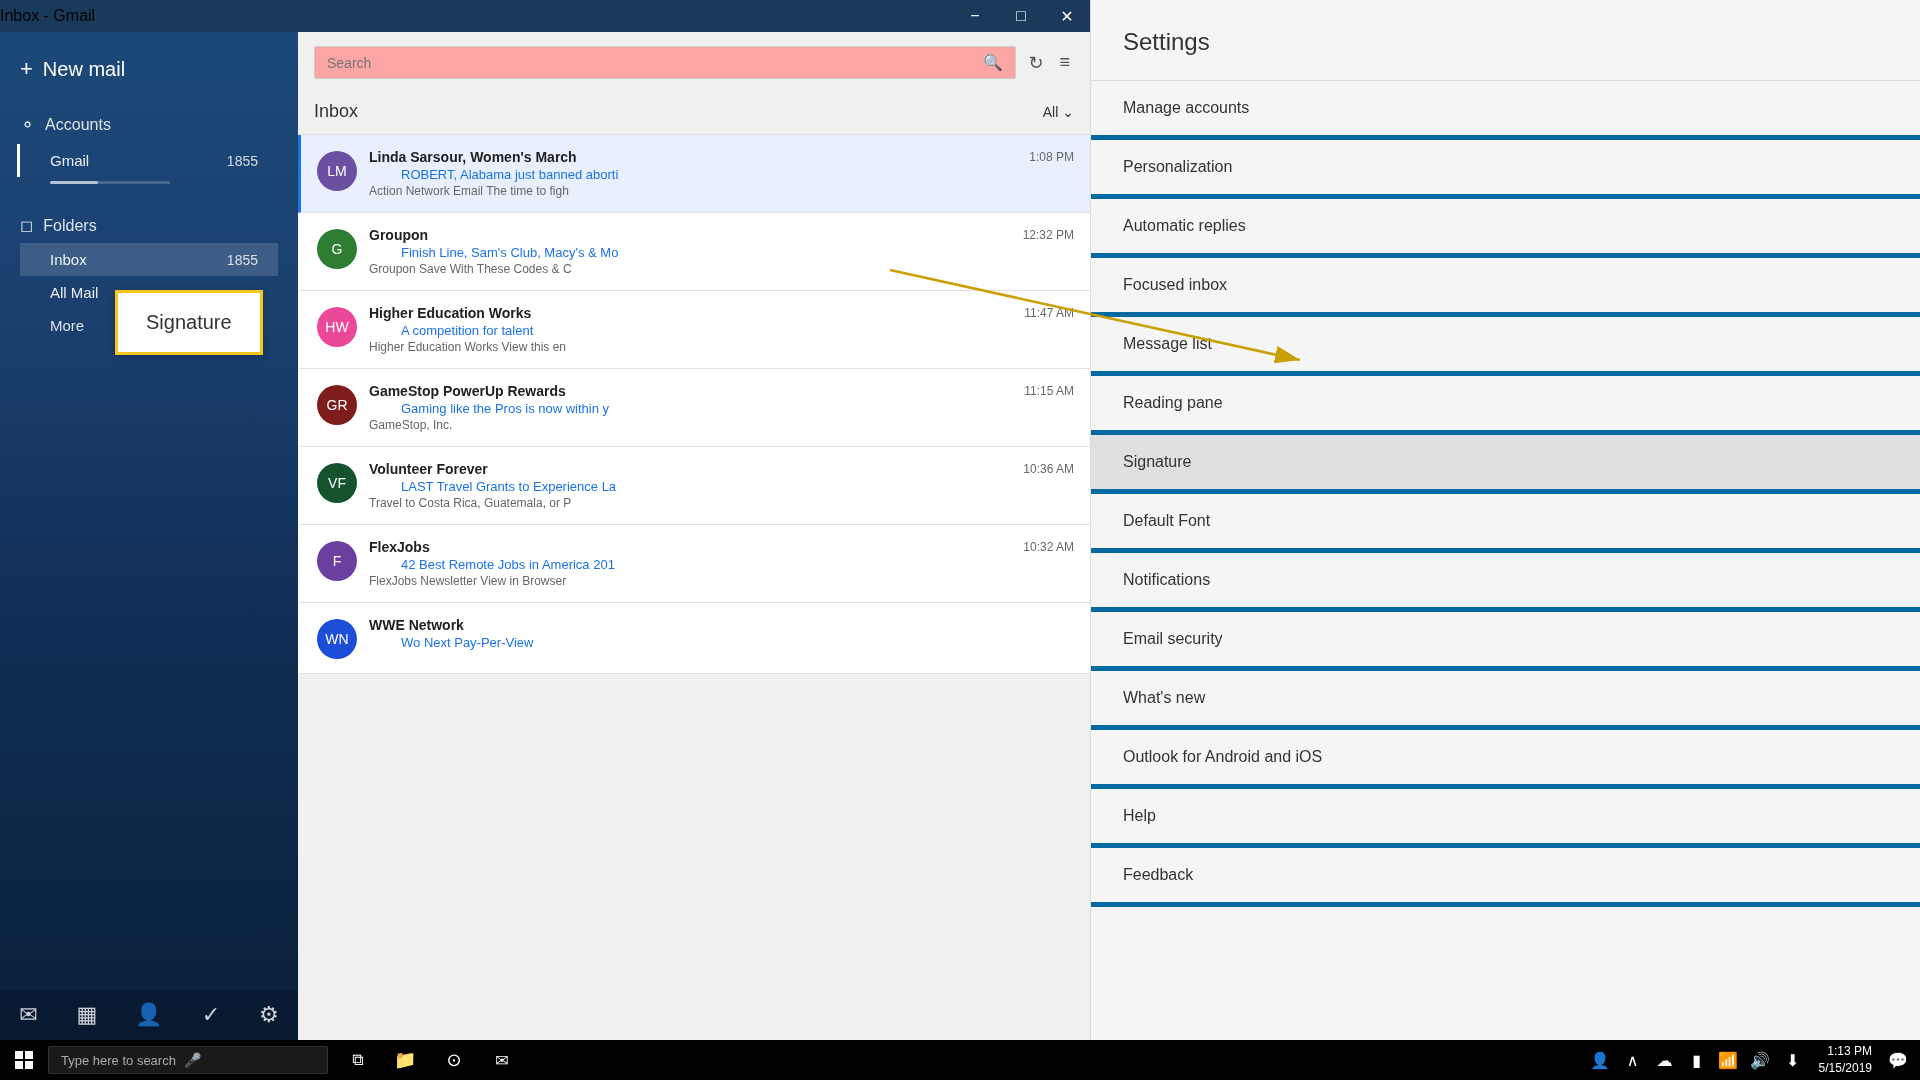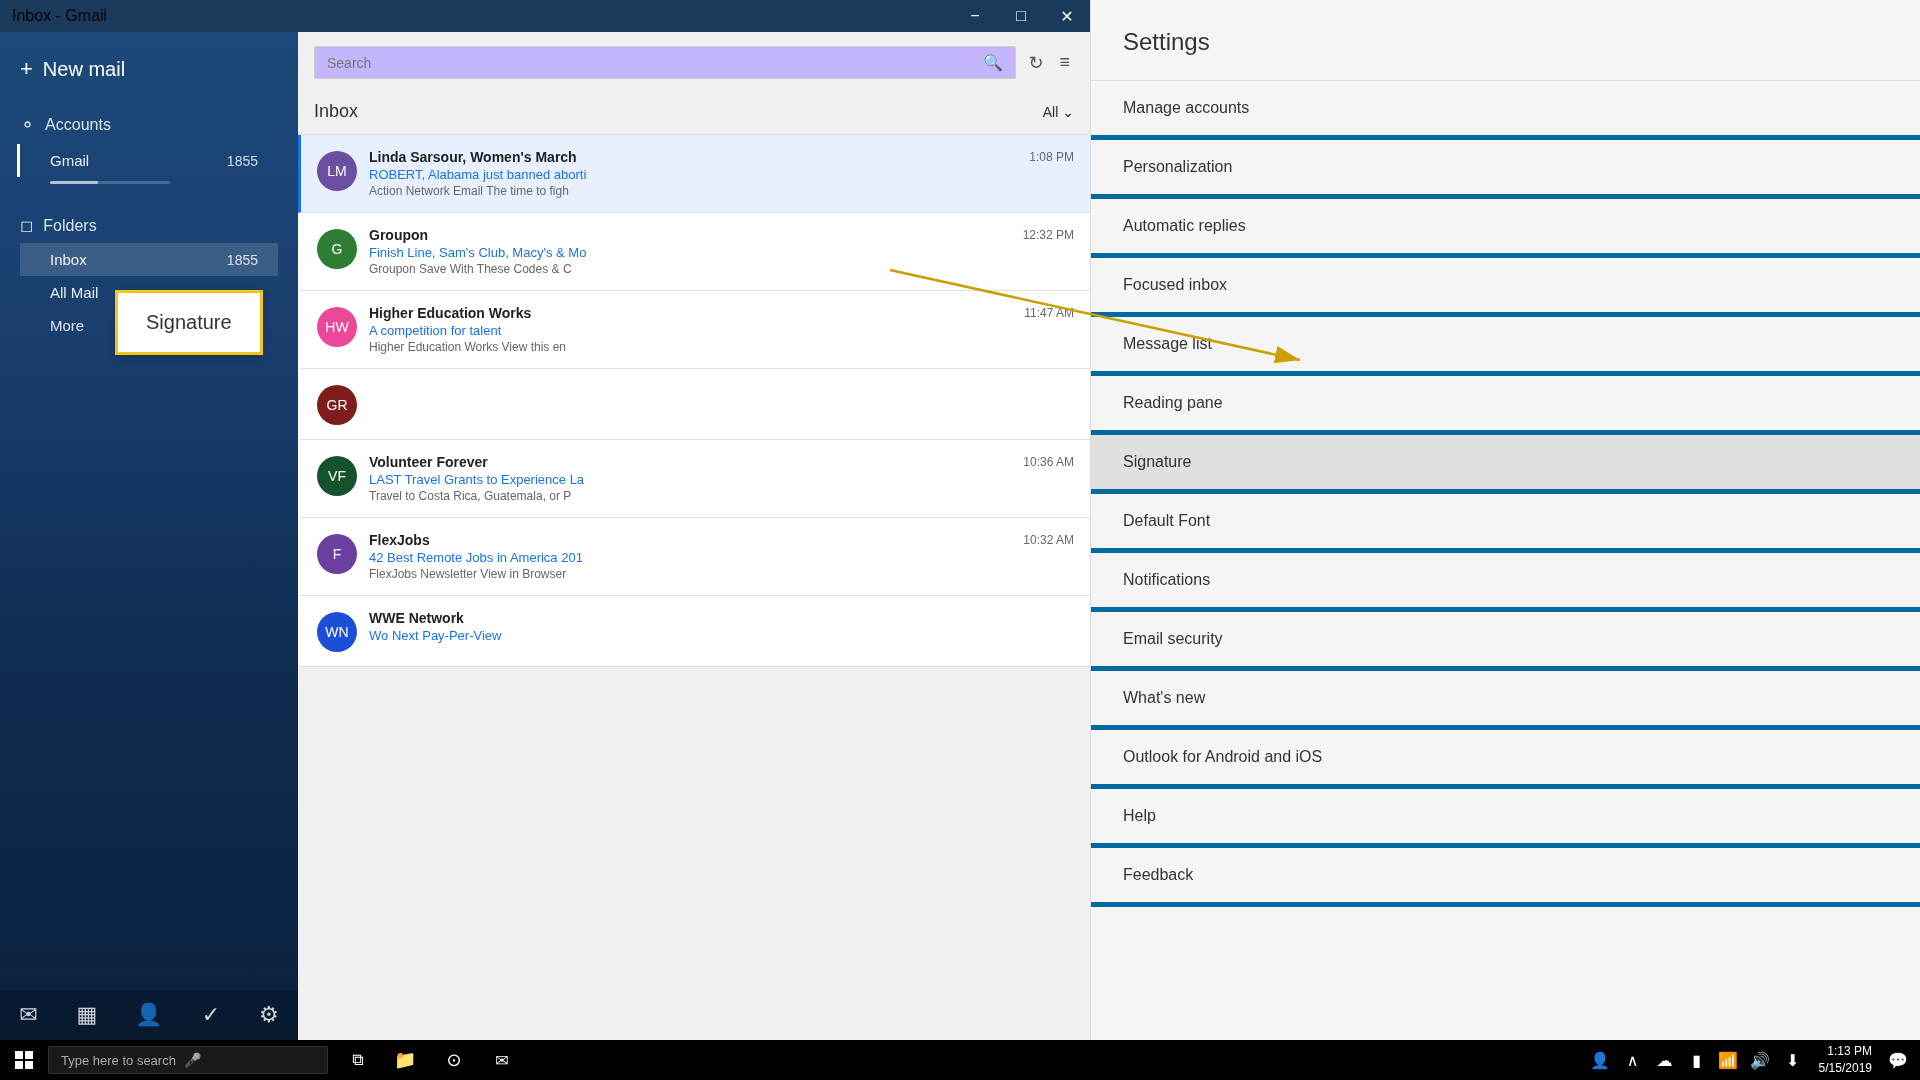--- a/index.html
+++ b/index.html
@@ -4,21 +4,21 @@
   <style>
     * { margin: 0; padding: 0; box-sizing: border-box; }
     body { width: 1920px; height: 1080px; overflow: hidden; font-family: 'Segoe UI', sans-serif; background: #000; position: relative; }
 
     
     .title-bar {
       position: absolute; top: 0; left: 0; width: 1090px; height: 32px;
       background: #1a3a5c; display: flex; align-items: center; justify-content: space-between;
       z-index: 100;
     }
-    .title-bar-left { display: flex; align-items: flex-end; padding-left: 12px; gap: 8px; }
+    .title-bar-left { display: flex; align-items: flex-end; gap: 8px; }
     .title-bar-controls { display: flex; align-items: center; }
     .title-bar-btn { width: 46px; height: 32px; display: flex; align-items: center; justify-content: center; color: #fff; font-size: 16px; cursor: pointer; background: transparent; border: none; }
 
     
     .sidebar {
       position: absolute; top: 0; left: 0; width: 298px; height: 1080px;
       background: linear-gradient(180deg, #1c4a7a 0%, #1a3f6f 30%, #0f2d52 60%, #0a1f3a 100%);
       z-index: 10;
     }
     .sidebar-header {
@@ -72,21 +72,21 @@
       background: #f0f0f0; z-index: 5;
     }
 
     
     .search-bar {
       display: flex; align-items: center; gap: 8px; padding: 14px 16px;
       background: #f0f0f0;
     }
     .search-input-container {
       flex: 1; display: flex; align-items: center;
-      background: #c4b5fd; border: 1px solid #ccc; border-radius: 2px; padding: 6px 12px; gap: 20px;
+      background: #fca5a5; border: 1px solid #ccc; border-radius: 2px; padding: 6px 12px; gap: 20px;
     }
     .search-input { border: none; outline: none; font-size: 14px; flex: 1; background: transparent; }
     .search-icon-btn { background: transparent; border: none; cursor: pointer; font-size: 16px; color: #555; }
     .refresh-btn, .filter-btn { background: transparent; border: none; cursor: pointer; font-size: 18px; color: #555; padding: 4px; }
 
     
     .inbox-header {
       display: flex; align-items: center; justify-content: space-between;
       padding: 8px 16px 12px; border-bottom: 1px solid #ddd;
     }
@@ -104,21 +104,21 @@
     .email-item.selected { background: #e8f0fe; border-left: 3px solid #1a73e8; }
 
     .email-avatar {
       width: 40px; height: 40px; border-radius: 50%; display: flex; align-items: center; justify-content: center;
       font-size: 14px; font-weight: 400; color: #fff; flex-shrink: 0; margin-top: 2px;
     }
     .email-content { flex: 1; min-width: 0; }
     .email-header-row { display: flex; align-items: center; justify-content: space-between; }
     .email-sender { font-size: 14px; font-weight: 600; color: #202124; white-space: nowrap; overflow: hidden; text-overflow: ellipsis; max-width: 320px; }
     .email-time { font-size: 12px; color: #666; white-space: nowrap; }
-    .email-subject { font-size: 13px; color: #1a73e8; font-weight: 500; white-space: nowrap; overflow: hidden; text-overflow: ellipsis; margin-top: 2px; }
+    .email-subject { font-size: 13px; color: #1a73e8; font-weight: 500; white-space: nowrap; overflow: hidden; text-overflow: ellipsis; margin-top: 2px; margin-left: 32px; }
     .email-preview { font-size: 12px; color: #666; white-space: nowrap; overflow: hidden; text-overflow: ellipsis; margin-top: 2px; }
 
     
     .bg-area {
       position: absolute; top: 32px; left: 740px; width: 360px; height: 1048px;
       background: linear-gradient(180deg, #c9d8e8 0%, #8ab4c8 20%, #a8c4d8 40%, #5a8a6a 70%, #2d4a2d 100%);
       z-index: 4; overflow: hidden;
     }
     .mountain-svg { position: absolute; bottom: 0; width: 100%; }
 
@@ -279,20 +279,28 @@
         <div class="email-header-row">
           <span class="email-sender">Higher Education Works</span>
           <span class="email-time">11:47 AM</span>
         </div>
         <div class="email-subject">A competition for talent</div>
         <div class="email-preview">Higher Education Works View this en</div>
       </div>
     </div>
       <div class="email-item">
       <div class="email-avatar" style="background:#7f1d1d">GR</div>
+      <div class="email-content">
+        <div class="email-header-row">
+          <span class="email-sender">GameStop PowerUp Rewards</span>
+          <span class="email-time">11:15 AM</span>
+        </div>
+        <div class="email-subject">Gaming like the Pros is now within y</div>
+        <div class="email-preview">GameStop, Inc.</div>
+      </div>
     </div>
       <div class="email-item">
       <div class="email-avatar" style="background:#14532d">VF</div>
       <div class="email-content">
         <div class="email-header-row">
           <span class="email-sender">Volunteer Forever</span>
           <span class="email-time">10:36 AM</span>
         </div>
         <div class="email-subject">LAST Travel Grants to Experience La</div>
         <div class="email-preview">Travel to Costa Rica, Guatemala, or P</div>

